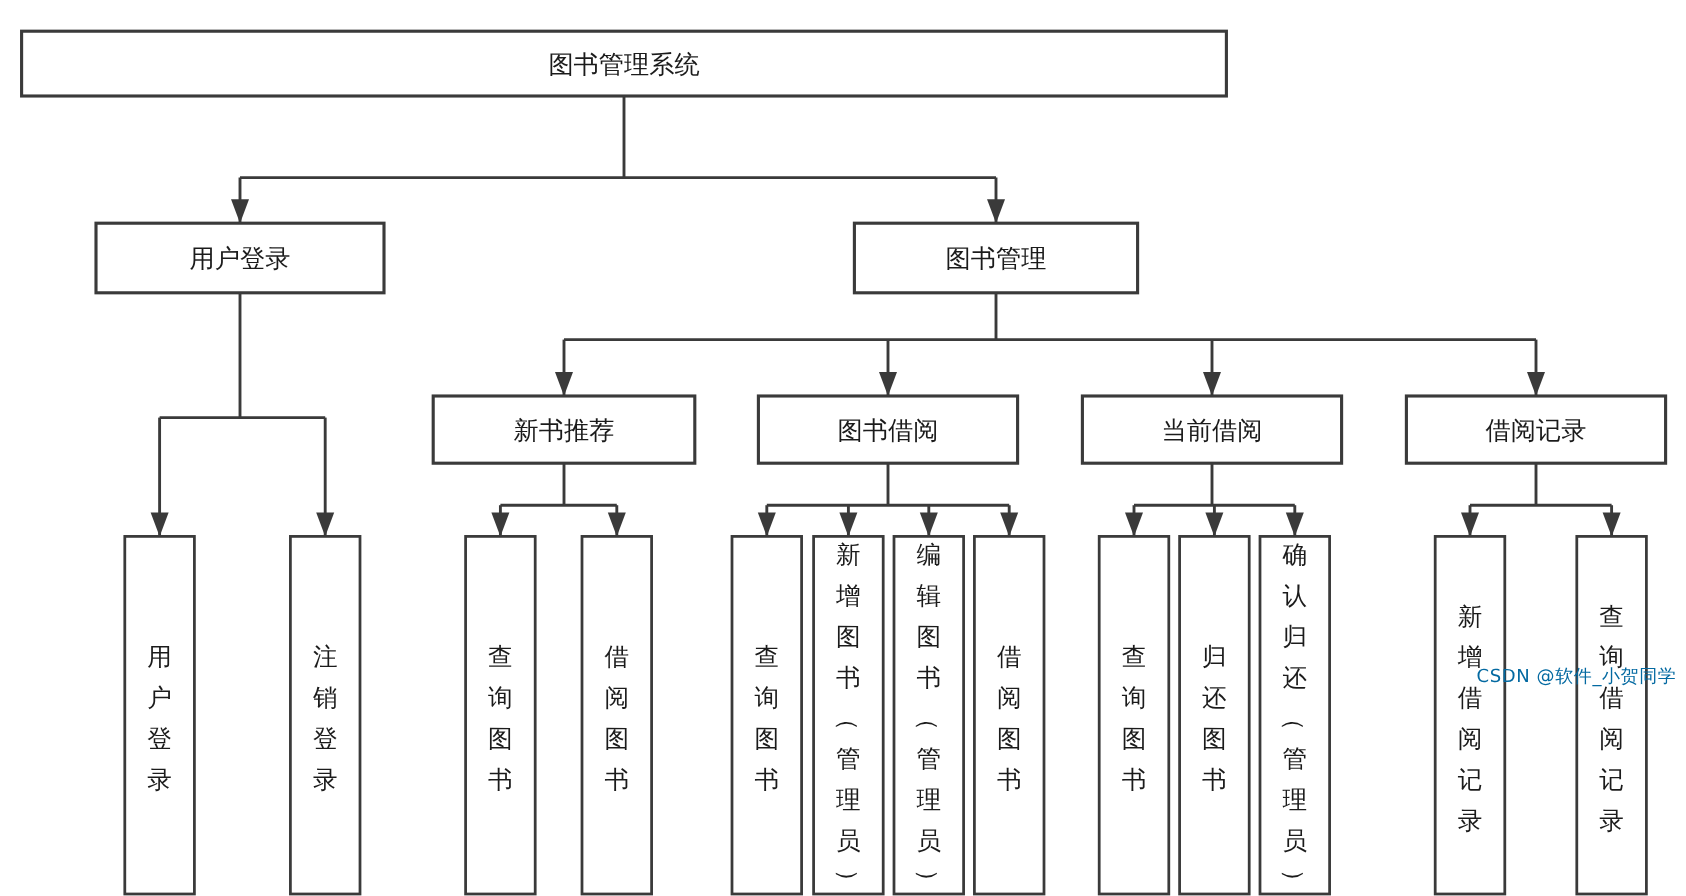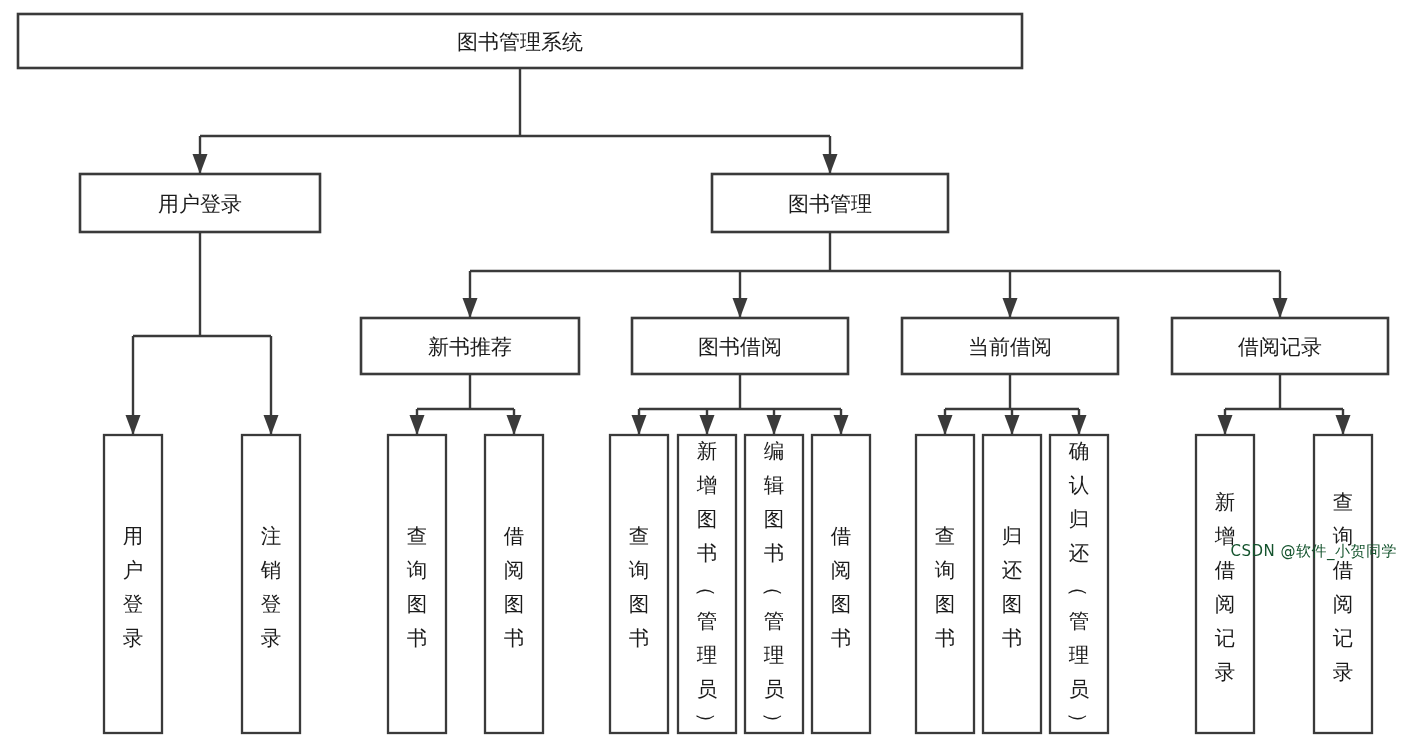--- a/index.html
+++ b/index.html
@@ -10,21 +10,21 @@
   body {
     width: 1405px;
     height: 747px;
     font-family: "DejaVu Sans", "Liberation Sans", sans-serif;
     overflow: hidden;
     position: relative;
   }
   #diagram-root {
     position: absolute;
     left: 0;
-    top: 0;
+    top: 12px;
     width: 1405px;
     height: 567px;
   }
   svg.flow {
     display: block;
     width: 1405px;
     height: 747px;
   }
   .node-rect {
     fill: #ffffff;
@@ -54,21 +54,21 @@
   }
   text.v-label {
     font-size: 20.5px;
   }
   .watermark {
     position: absolute;
     right: 8px;
     bottom: 6px;
     font-family: "DejaVu Sans", "Liberation Sans", sans-serif;
     font-size: 15px;
-    color: #14532d;
+    color: #0369a1;
     letter-spacing: 0.5px;
     white-space: nowrap;
     pointer-events: none;
   }
 </style>
 </head>
 <body>
 
 <div id="diagram-root">
   <svg class="flow" viewBox="0 0 1405 747" xmlns="http://www.w3.org/2000/svg">

